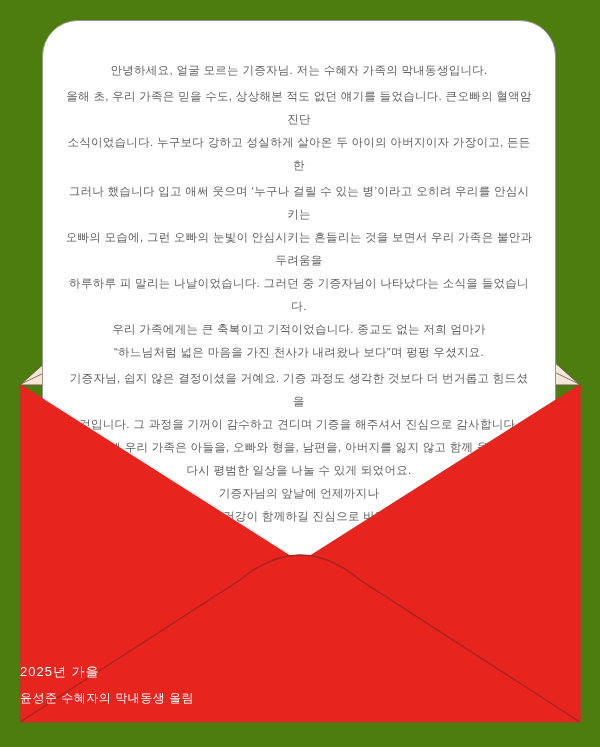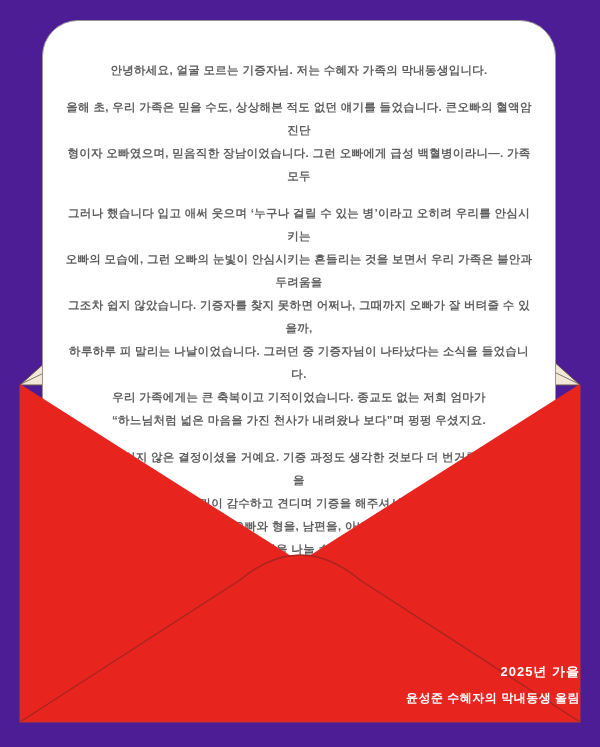--- a/index.html
+++ b/index.html
@@ -5,23 +5,22 @@
   html, body {
     margin: 0;
     padding: 0;
     background: #ffffff;
     font-family: "Liberation Sans", "DejaVu Sans", sans-serif;
   }
   .stage {
     position: relative;
     width: 600px;
     height: 747px;
-    background: #4c1d95;
+    background: #4d7c0f;
     overflow: hidden;
-    font-weight: bold;
   }
   
   .env-back {
     position: absolute;
     left: 0; top: 0;
     z-index: 0;
   }
   
   .letter {
     position: absolute;
@@ -40,34 +39,34 @@
   }
   .ln {
     text-align: center;
     font-size: 11.5px;
     line-height: 23px;
     letter-spacing: 0.3px;
     color: #5f5f5f;
     white-space: normal;
   }
   .para-start {
-    margin-top: 14px;
+    margin-top: 3px;
   }
   
   .env-front {
     position: absolute;
     left: 0; top: 0;
     z-index: 2;
     pointer-events: none;
   }
   .env-caption {
     position: absolute;
     left: 20px;
     width: 560px;
-    text-align: right;
+    text-align: left;
     color: #ffffff;
     z-index: 3;
   }
   .env-date {
     top: 663px;
     font-size: 13px;
     letter-spacing: 1px;
   }
   .env-sign {
     top: 690px;
@@ -84,24 +83,23 @@
     <polygon points="20,385 48,360 48,385" fill="#f3e7d7" stroke="#6b5a48" stroke-width="1"></polygon>
     <line x1="21" y1="384" x2="48" y2="371" stroke="#6b5a48" stroke-width="0.8"></line>
     <polygon points="580,385 552,360 552,385" fill="#f3e7d7" stroke="#6b5a48" stroke-width="1"></polygon>
     <line x1="579" y1="384" x2="552" y2="371" stroke="#6b5a48" stroke-width="0.8"></line>
   </svg>
 
   <div class="letter">
     <div class="letter-body">
       <div class="ln">안녕하세요, 얼굴 모르는 기증자님. 저는 수혜자 가족의 막내동생입니다.</div>
       <div class="ln para-start">올해 초, 우리 가족은 믿을 수도, 상상해본 적도 없던 얘기를 들었습니다. 큰오빠의 혈액암 진단</div>
-      <div class="ln">형이자 오빠였으며, 믿음직한 장남이었습니다. 그런 오빠에게 급성 백혈병이라니—. 가족 모두</div>
+      <div class="ln">소식이었습니다. 누구보다 강하고 성실하게 살아온 두 아이의 아버지이자 가장이고, 든든한</div>
       <div class="ln para-start">그러나 했습니다 입고 애써 웃으며 ‘누구나 걸릴 수 있는 병’이라고 오히려 우리를 안심시키는</div>
       <div class="ln">오빠의 모습에, 그런 오빠의 눈빛이 안심시키는 흔들리는 것을 보면서 우리 가족은 불안과 두려움을</div>
-      <div class="ln">그조차 쉽지 않았습니다. 기증자를 찾지 못하면 어쩌나, 그때까지 오빠가 잘 버텨줄 수 있을까,</div>
       <div class="ln">하루하루 피 말리는 나날이었습니다. 그러던 중 기증자님이 나타났다는 소식을 들었습니다.</div>
       <div class="ln">우리 가족에게는 큰 축복이고 기적이었습니다. 종교도 없는 저희 엄마가</div>
       <div class="ln">“하느님처럼 넓은 마음을 가진 천사가 내려왔나 보다”며 펑펑 우셨지요.</div>
       <div class="ln para-start">기증자님, 쉽지 않은 결정이셨을 거예요. 기증 과정도 생각한 것보다 더 번거롭고 힘드셨을</div>
       <div class="ln">것입니다. 그 과정을 기꺼이 감수하고 견디며 기증을 해주셔서 진심으로 감사합니다.</div>
       <div class="ln">덕분에 우리 가족은 아들을, 오빠와 형을, 남편을, 아버지를 잃지 않고 함께 웃으며</div>
       <div class="ln">다시 평범한 일상을 나눌 수 있게 되었어요.</div>
       <div class="ln">기증자님의 앞날에 언제까지나</div>
       <div class="ln">행복과 건강이 함께하길 진심으로 바랍니다.</div>
     </div>

